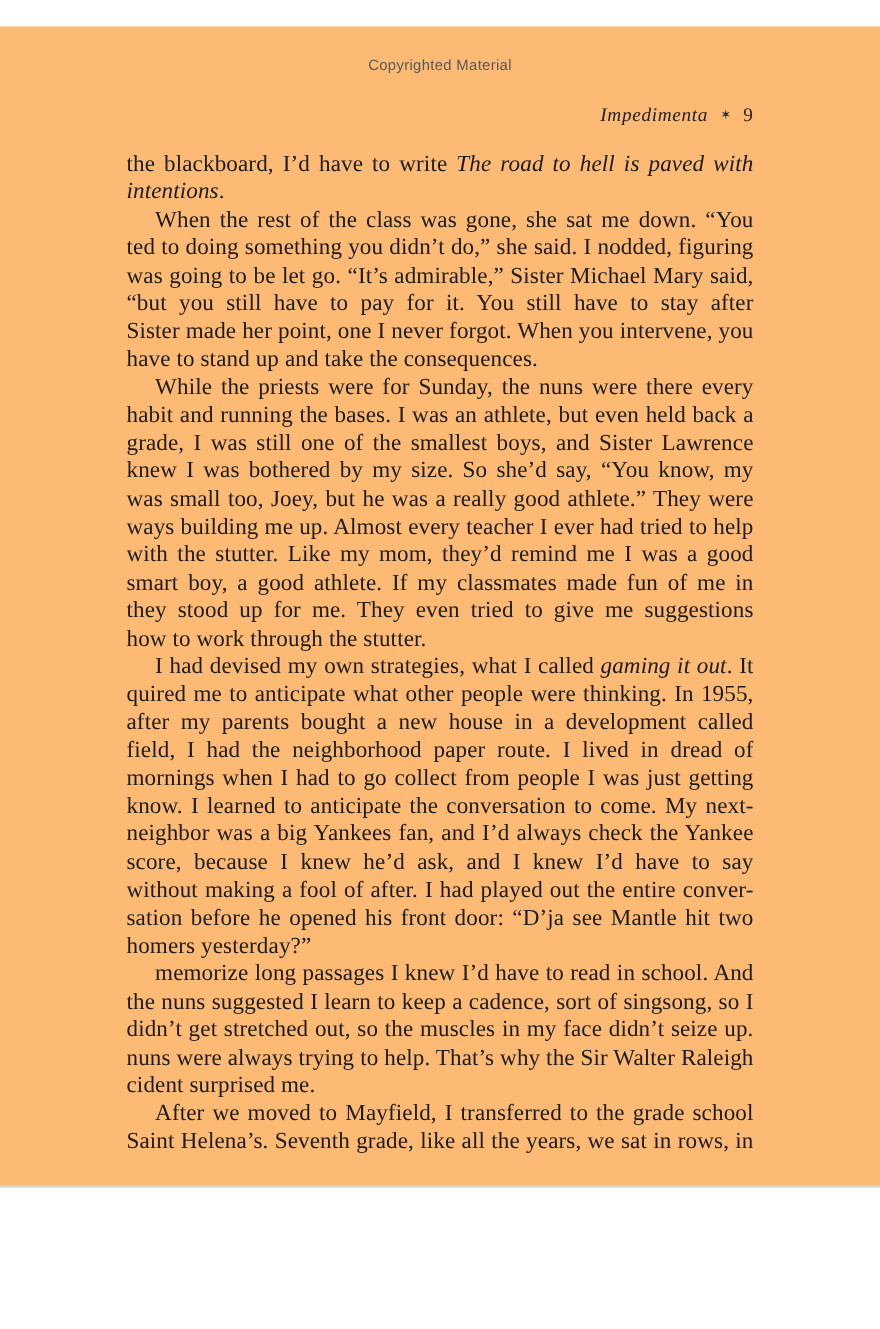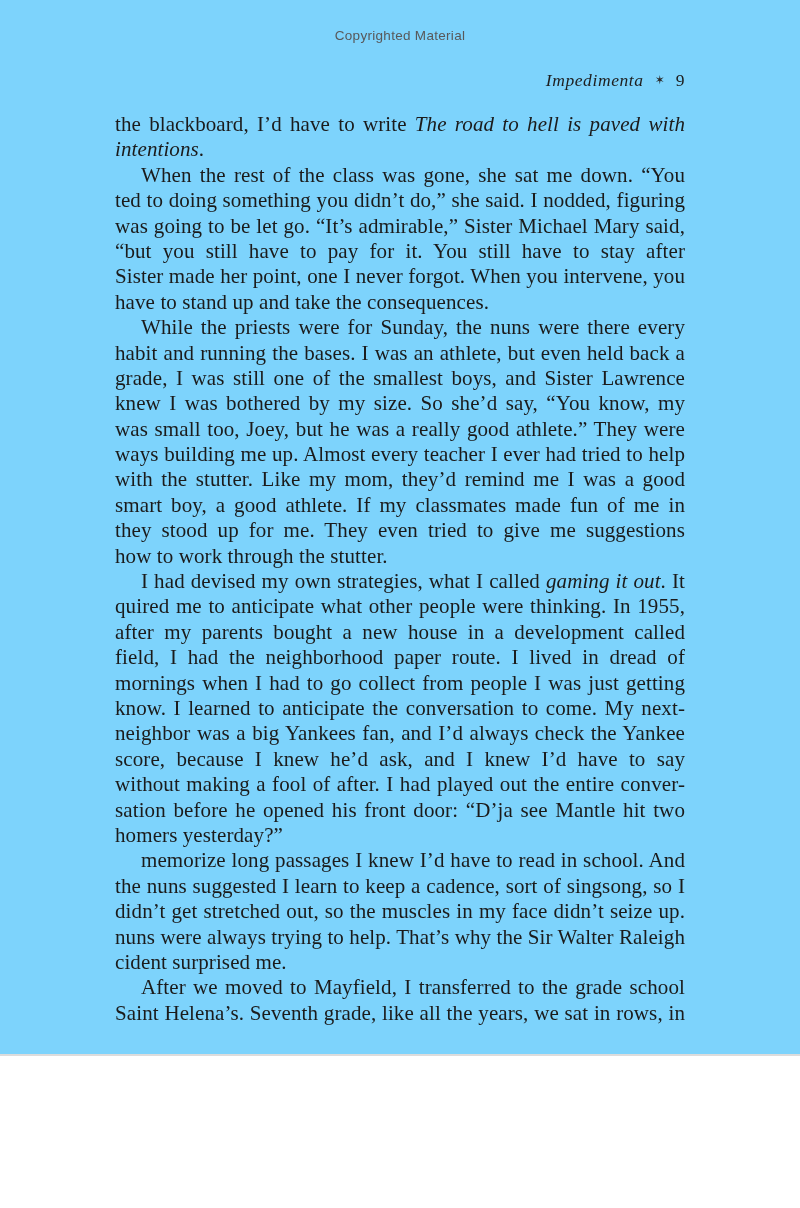--- a/index.html
+++ b/index.html
@@ -4,22 +4,23 @@
 <style>
   html, body {
     margin: 0;
     padding: 0;
     background: #ffffff;
   }
   .page {
     position: relative;
     width: 800px;
     height: 1056px;
-    background: #7dd3fc;
+    background: #fdba74;
     overflow: hidden;
+    margin-top: 24px;
   }
   .page-edge {
     position: absolute;
     left: 0;
     bottom: 0;
     width: 100%;
     height: 2px;
     background: #dcdcdc;
   }
   .notice {

